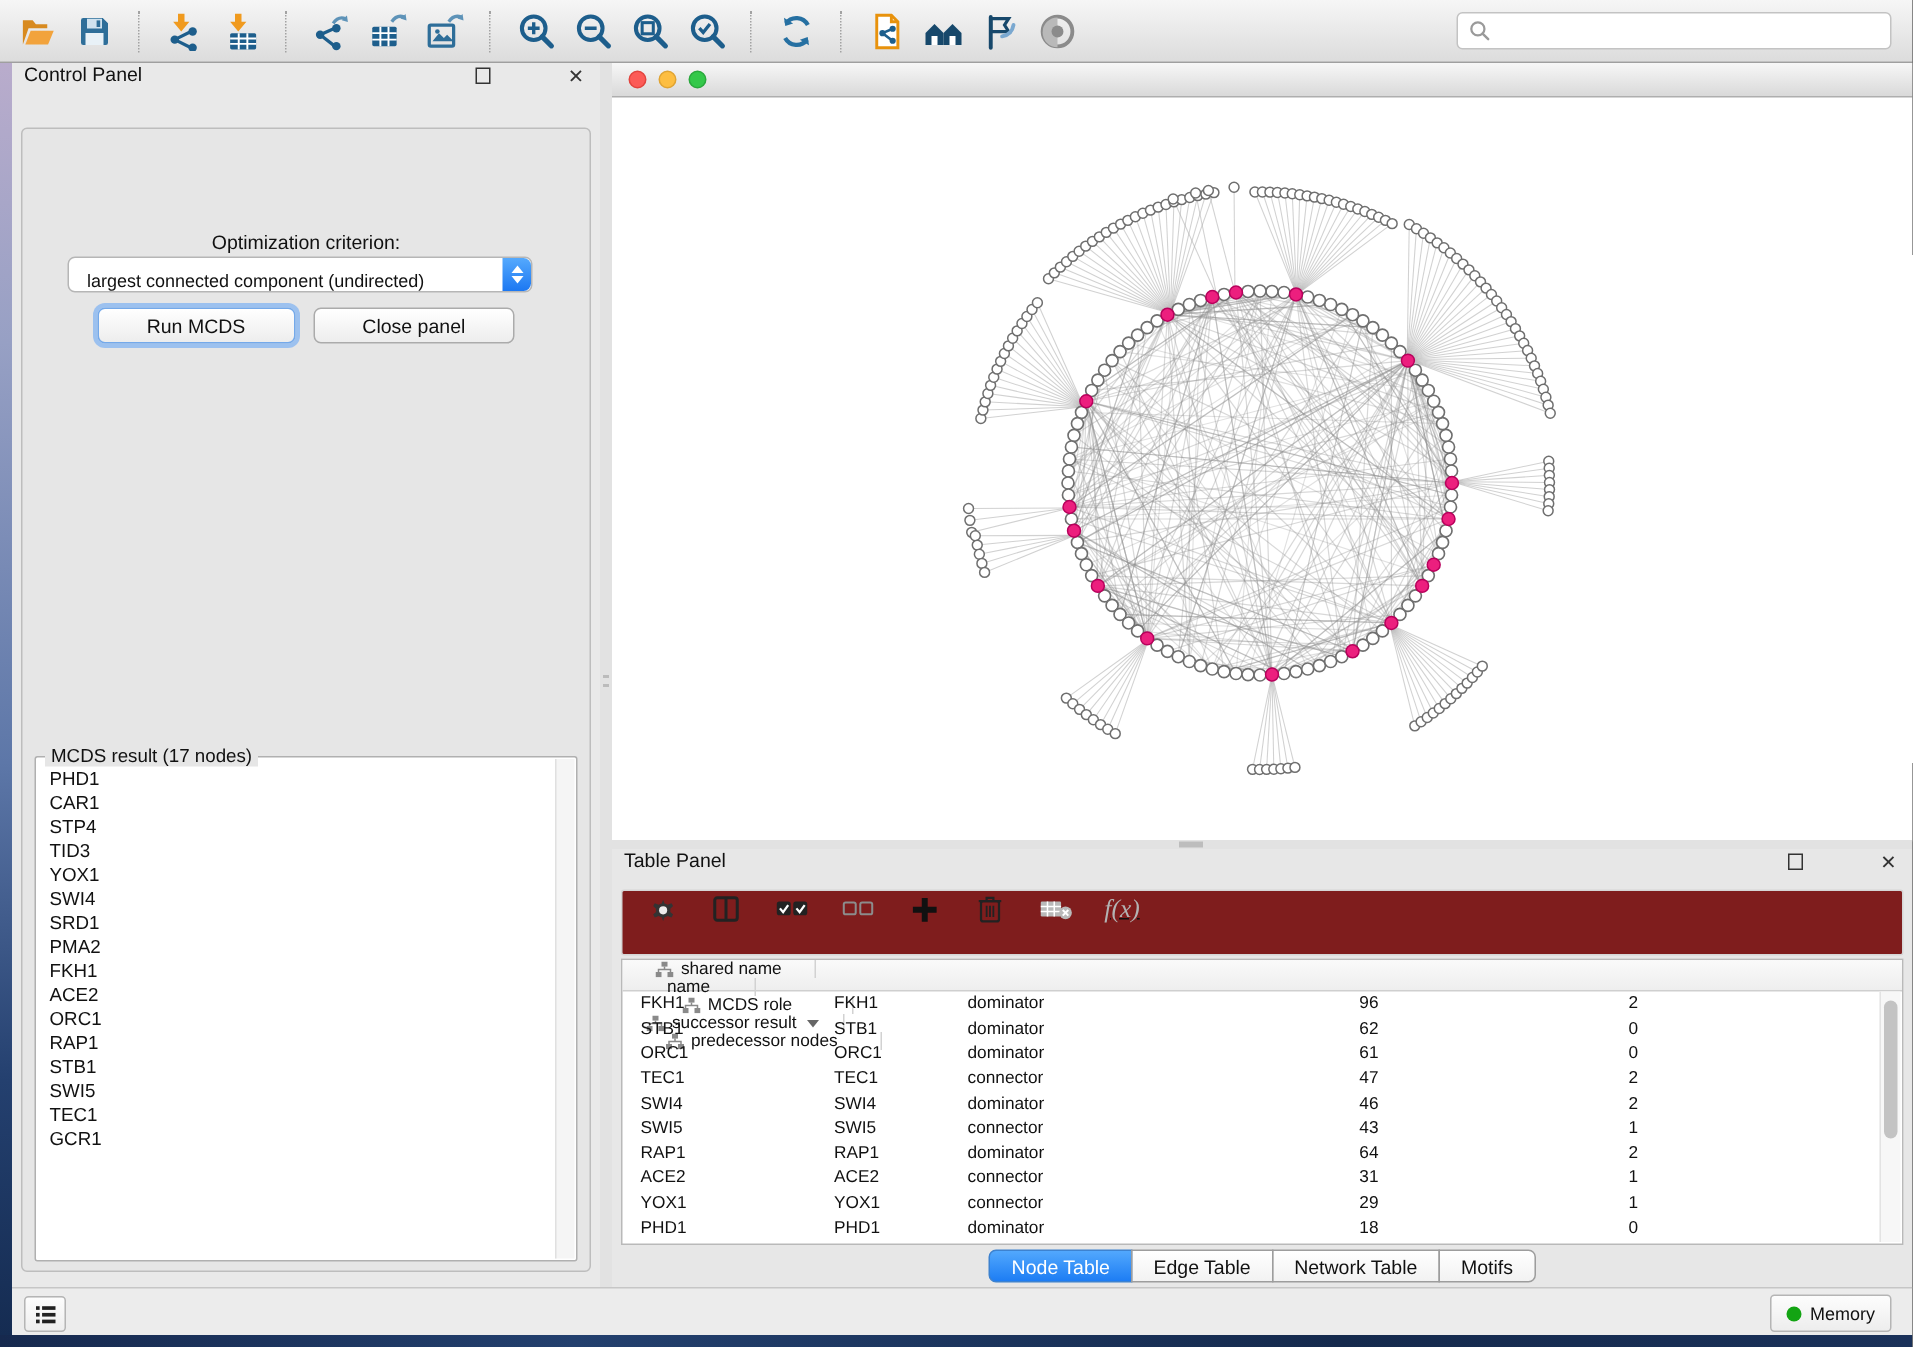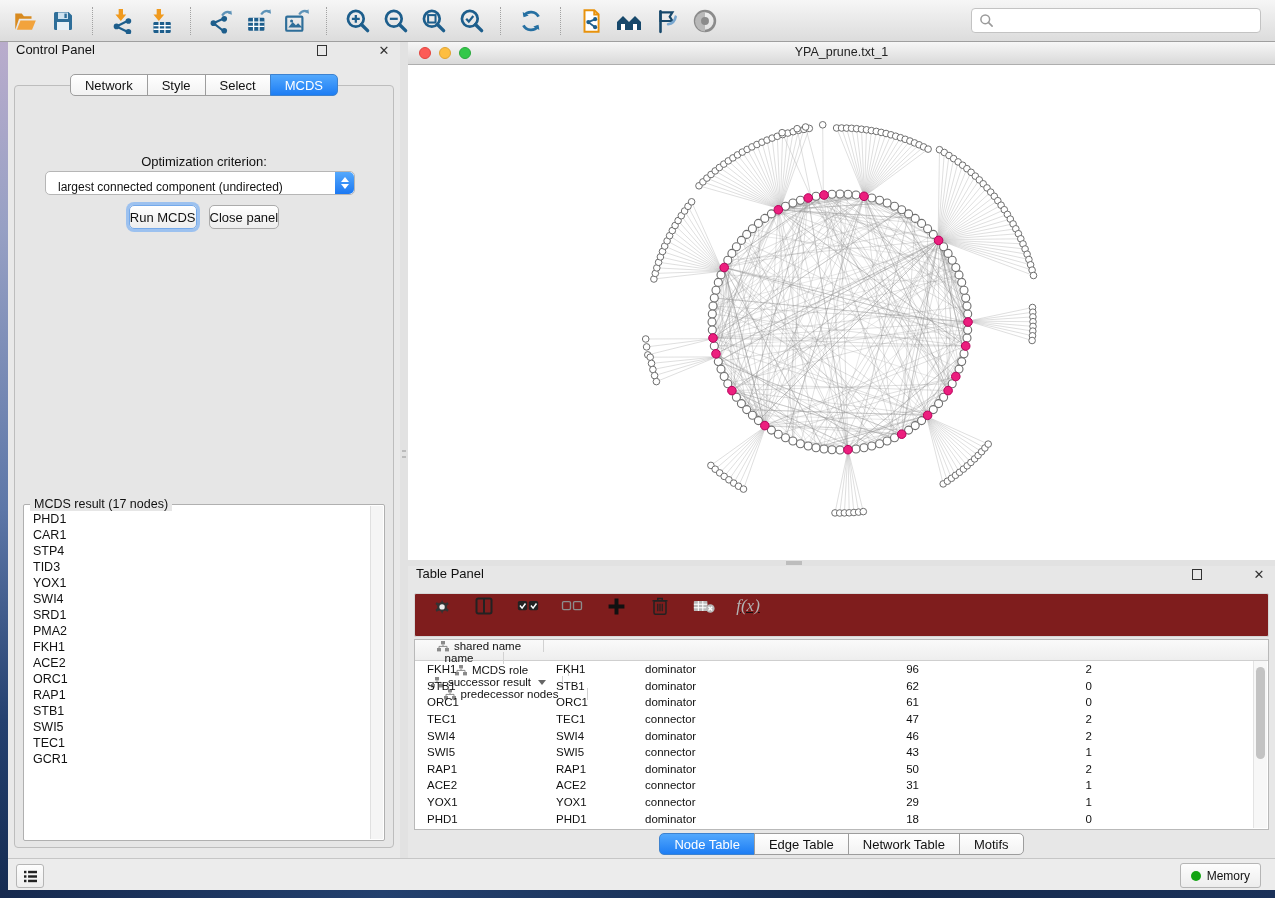--- a/index.html
+++ b/index.html
@@ -40,21 +40,21 @@
   .opt-label{position:absolute;left:0;right:0;top:68px;text-align:center;font-size:13px;}
   .dropdown{position:absolute;left:30px;right:38px;top:85px;height:22px;display:flex;align-items:flex-end;
     background:#fff;border:1px solid #b6b6b6;border-radius:5px;font-size:12px;}
   .dropdown .val{flex:1;padding-left:12px;white-space:nowrap;overflow:hidden;}
   .stepper{width:19px;height:22px;border-radius:0 5px 5px 0;background:linear-gradient(#55a9fd,#1c78f2);
     display:flex;flex-direction:column;align-items:center;justify-content:center;gap:2px;}
   .arr-up{width:0;height:0;border-left:4px solid transparent;border-right:4px solid transparent;border-bottom:5px solid #fff;}
   .arr-dn{width:0;height:0;border-left:4px solid transparent;border-right:4px solid transparent;border-top:5px solid #fff;}
   .btnrow{position:absolute;left:0;right:0;top:119px;display:flex;justify-content:center;gap:12px;}
   .btn{height:22px;border:1px solid #ababab;border-radius:5px;background:linear-gradient(#ffffff,#ededed);
-    font-size:13px;padding:0 0;display:flex;align-items:center;}
+    font-size:13px;padding:0 32px;display:flex;align-items:center;}
   .btn.focusring{box-shadow:0 0 0 3px rgba(106,168,245,.6);border-color:#74a9ea;}
   .groupbox{position:absolute;left:8px;right:8px;top:418px;bottom:6px;border:1px solid #b0b0b0;border-radius:2px;background:#fff;}
   .groupbox .legend{position:absolute;top:-8px;left:6px;background:#e6e6e6;padding:0 4px;font-size:12.5px;}
   .mcds-list{position:absolute;left:1px;top:6px;bottom:1px;right:13px;overflow:hidden;font-size:12.5px;}
   .mcds-list .list-item{height:16px;line-height:16px;padding-left:8px;}
   .vscroll-track{position:absolute;top:1px;bottom:1px;right:1px;width:12px;background:#f5f5f5;border-left:1px solid #e0e0e0;}
 
   
   .vsplit{left:400px;top:42px;width:8px;height:816px;background:#e2e2e2;}
   .vsplit .grip{position:absolute;left:2px;top:406px;width:4px;height:16px;
@@ -255,26 +255,20 @@
   <div class="desk-bottom abs"></div>
 
   <div class="cpanel abs">
     <div class="panel-titlebar">
       <span class="ttl">Control Panel</span>
       <span class="winbtn">
           <span class="sqicon"></span>
         </span>
       <span class="winbtn xicon">✕</span>
     </div>
-    <div class="tabs-row">
-        <div class="tab">Network</div>
-        <div class="tab">Style</div>
-        <div class="tab">Select</div>
-        <div class="tab active">MCDS</div>
-      </div>
     <div class="cp-content">
       <div class="opt-label">Optimization criterion:</div>
       <div class="dropdown">
         <span class="val">largest connected component (undirected)</span>
         <span class="stepper">
             <span class="arr-up"></span>
             <span class="arr-dn"></span>
           </span>
       </div>
       <div class="btnrow">
@@ -310,21 +304,20 @@
       <span class="grip"></span>
     </div>
 
   <div class="netwin abs">
     <div class="net-titlebar">
       <div class="lights">
         <span class="light red"></span>
         <span class="light yellow"></span>
         <span class="light green"></span>
       </div>
-      <div class="title">YPA_prune.txt_1</div>
     </div>
     <svg class="net-canvas" width="867" height="496" viewBox="0 0 867 496">
         <line x1="370.3" y1="144.8" x2="559.7" y2="249.0" stroke="#8e8e8e" stroke-opacity="0.35" stroke-width="0.8"></line>
         <line x1="370.3" y1="144.8" x2="551.0" y2="209.9" stroke="#8e8e8e" stroke-opacity="0.35" stroke-width="0.8"></line>
         <line x1="370.3" y1="144.8" x2="557.7" y2="281.0" stroke="#8e8e8e" stroke-opacity="0.35" stroke-width="0.8"></line>
         <line x1="370.3" y1="144.8" x2="384.9" y2="376.0" stroke="#8e8e8e" stroke-opacity="0.35" stroke-width="0.8"></line>
         <line x1="370.3" y1="144.8" x2="305.0" y2="273.0" stroke="#8e8e8e" stroke-opacity="0.35" stroke-width="0.8"></line>
         <line x1="370.3" y1="144.8" x2="328.4" y2="181.8" stroke="#8e8e8e" stroke-opacity="0.35" stroke-width="0.8"></line>
         <line x1="370.3" y1="144.8" x2="308.0" y2="225.2" stroke="#8e8e8e" stroke-opacity="0.35" stroke-width="0.8"></line>
         <line x1="370.3" y1="144.8" x2="448.0" y2="130.0" stroke="#8e8e8e" stroke-opacity="0.35" stroke-width="0.8"></line>
@@ -1172,21 +1165,21 @@
             <div class="td left" style="width: 129px;">SWI5</div>
             <div class="td left" style="width: 89px;">SWI5</div>
             <div class="td left" style="width: 154px;">connector</div>
             <div class="td num" style="width: 148px;">43</div>
             <div class="td num" style="width: 173px;">1</div>
           </div>
           <div class="tr">
             <div class="td left" style="width: 129px;">RAP1</div>
             <div class="td left" style="width: 89px;">RAP1</div>
             <div class="td left" style="width: 154px;">dominator</div>
-            <div class="td num" style="width: 148px;">50</div>
+            <div class="td num" style="width: 148px;">64</div>
             <div class="td num" style="width: 173px;">2</div>
           </div>
           <div class="tr">
             <div class="td left" style="width: 129px;">ACE2</div>
             <div class="td left" style="width: 89px;">ACE2</div>
             <div class="td left" style="width: 154px;">connector</div>
             <div class="td num" style="width: 148px;">31</div>
             <div class="td num" style="width: 173px;">1</div>
           </div>
           <div class="tr">

